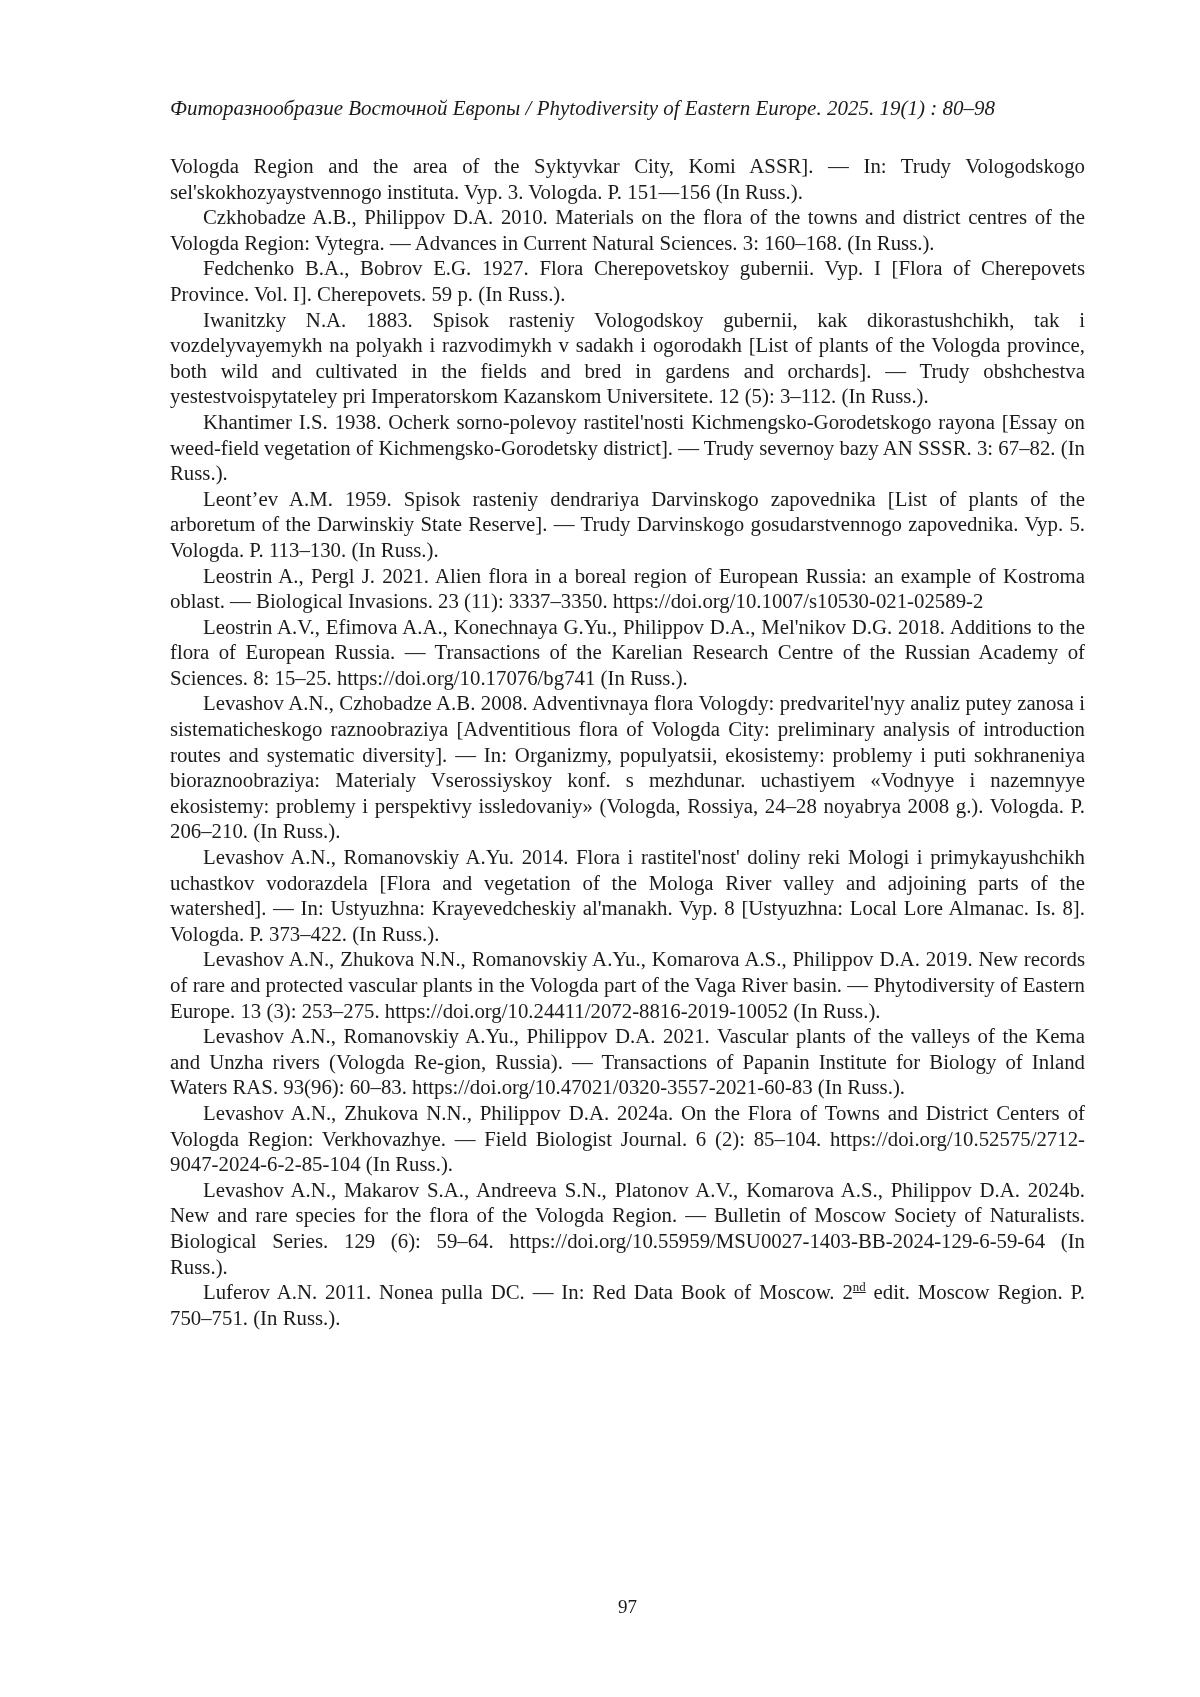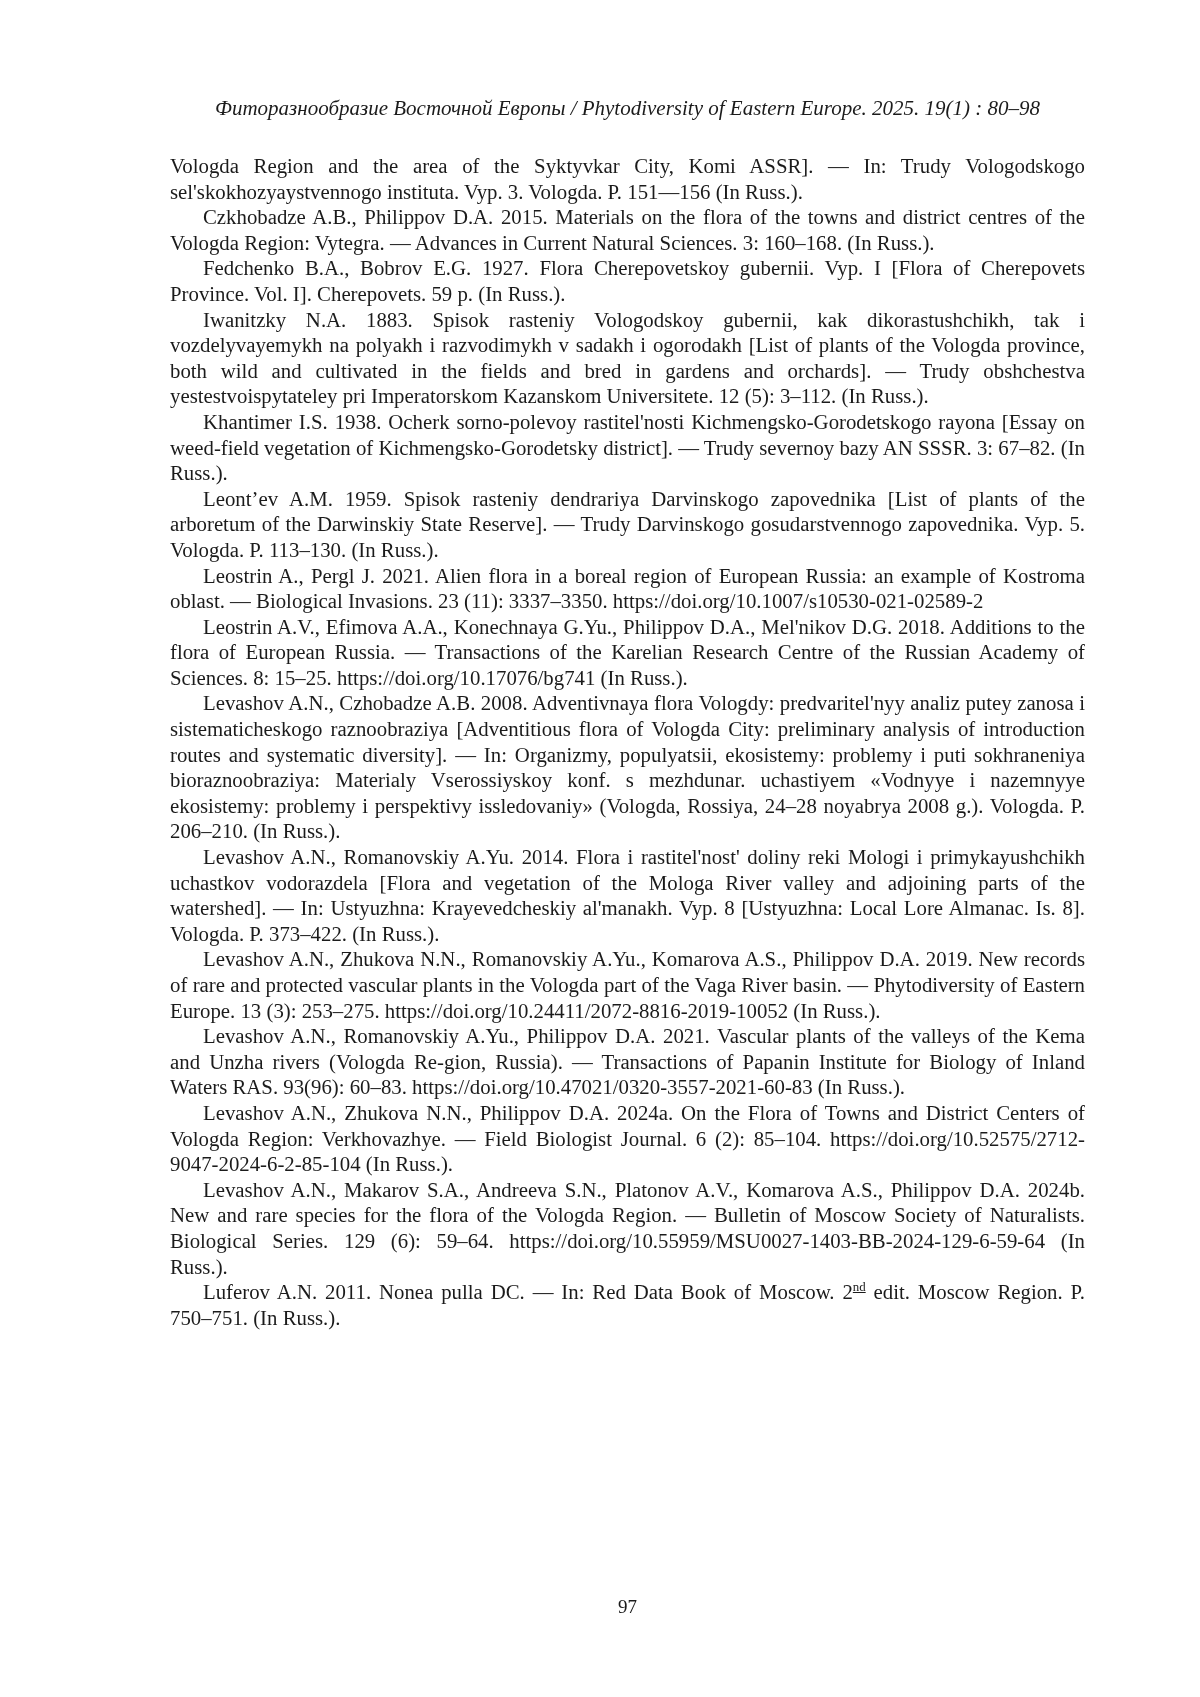--- a/index.html
+++ b/index.html
@@ -13,21 +13,21 @@
     background: #ffffff;
     color: #1b1b1b;
     font-family: "Liberation Serif", serif;
     overflow: hidden;
   }
   .running-header {
     position: absolute;
     left: 170px;
     width: 915px;
     top: 96px;
-    text-align: center;
+    text-align: left;
     font-style: italic;
     font-size: 21px;
     line-height: 24px;
     white-space: nowrap;
   }
   .refs {
     position: absolute;
     left: 170px;
     width: 915px;
     top: 153px;
@@ -59,21 +59,21 @@
     font-size: 19px;
   }
 </style>
 </head>
 <body style="background: rgb(255, 255, 255); color: rgb(27, 27, 27);">
 
 <div class="running-header">Фиторазнообразие Восточной Европы / Phytodiversity of Eastern Europe. 2025. 19(1) : 80–98</div>
 
 <div class="refs" id="refs">
     <p class="cont"><span>Vologda Region and the area of the Syktyvkar City, Komi ASSR]. — In: Trudy Vologodskogo sel'skokhozyaystvennogo instituta. Vyp. 3. Vologda. P. 151—156 (In Russ.).</span></p>
-    <p><span>Czkhobadze A.B., Philippov D.A. 2015. Materials on the flora of the towns and district centres of the Vologda Region: Vytegra. — Advances in Current Natural Sciences. 3: 160–168. (In Russ.).</span></p>
+    <p><span>Czkhobadze A.B., Philippov D.A. 2010. Materials on the flora of the towns and district centres of the Vologda Region: Vytegra. — Advances in Current Natural Sciences. 3: 160–168. (In Russ.).</span></p>
     <p><span>Fedchenko B.A., Bobrov E.G. 1927. Flora Cherepovetskoy gubernii. Vyp. I [Flora of Cherepovets Province. Vol. I]. Cherepovets. 59 p. (In Russ.).</span></p>
     <p><span>Iwanitzky N.A. 1883. Spisok rasteniy Vologodskoy gubernii, kak dikorastushchikh, tak i vozdelyvayemykh na polyakh i razvodimykh v sadakh i ogorodakh [List of plants of the Vologda province, both wild and cultivated in the fields and bred in gardens and orchards]. — Trudy obshchestva yestestvoispytateley pri Imperatorskom Kazanskom Universitete. 12 (5): 3–112. (In Russ.).</span></p>
     <p><span>Khantimer I.S. 1938. Ocherk sorno-polevoy rastitel'nosti Kichmengsko-Gorodetskogo rayona [Essay on weed-field vegetation of Kichmengsko-Gorodetsky district]. — Trudy severnoy bazy AN SSSR. 3: 67–82. (In Russ.).</span></p>
     <p><span>Leont’ev A.M. 1959. Spisok rasteniy dendrariya Darvinskogo zapovednika [List of plants of the arboretum of the Darwinskiy State Reserve]. — Trudy Darvinskogo gosudarstvennogo zapovednika. Vyp. 5. Vologda. P. 113–130. (In Russ.).</span></p>
     <p><span>Leostrin A., Pergl J. 2021. Alien flora in a boreal region of European Russia: an example of Kostroma oblast. — Biological Invasions. 23 (11): 3337–3350. https://doi.org/10.1007/s10530-021-02589-2</span></p>
     <p><span>Leostrin A.V., Efimova A.A., Konechnaya G.Yu., Philippov D.A., Mel'nikov D.G. 2018. Additions to the flora of European Russia. — Transactions of the Karelian Research Centre of the Russian Academy of Sciences. 8: 15–25. https://doi.org/10.17076/bg741 (In Russ.).</span></p>
     <p><span>Levashov A.N., Czhobadze A.B. 2008. Adventivnaya flora Vologdy: predvaritel'nyy analiz putey zanosa i sistematicheskogo raznoobraziya [Adventitious flora of Vologda City: preliminary analysis of introduction routes and systematic diversity]. — In: Organizmy, populyatsii, ekosistemy: problemy i puti sokhraneniya bioraznoobraziya: Materialy Vserossiyskoy konf. s mezhdunar. uchastiyem «Vodnyye i nazemnyye ekosistemy: problemy i perspektivy issledovaniy» (Vologda, Rossiya, 24–28 noyabrya 2008 g.). Vologda. P. 206–210. (In Russ.).</span></p>
     <p><span>Levashov A.N., Romanovskiy A.Yu. 2014. Flora i rastitel'nost' doliny reki Mologi i primykayushchikh uchastkov vodorazdela [Flora and vegetation of the Mologa River valley and adjoining parts of the watershed]. — In: Ustyuzhna: Krayevedcheskiy al'manakh. Vyp. 8 [Ustyuzhna: Local Lore Almanac. Is. 8]. Vologda. P. 373–422. (In Russ.).</span></p>
     <p><span>Levashov A.N., Zhukova N.N., Romanovskiy A.Yu., Komarova A.S., Philippov D.A. 2019. New records of rare and protected vascular plants in the Vologda part of the Vaga River basin. — Phytodiversity of Eastern Europe. 13 (3): 253–275. https://doi.org/10.24411/2072-8816-2019-10052 (In Russ.).</span></p>
     <p><span>Levashov A.N., Romanovskiy A.Yu., Philippov D.A. 2021. Vascular plants of the valleys of the Kema and Unzha rivers (Vologda Re-gion, Russia). — Transactions of Papanin Institute for Biology of Inland Waters RAS. 93(96): 60–83. https://doi.org/10.47021/0320-3557-2021-60-83 (In Russ.).</span></p>

